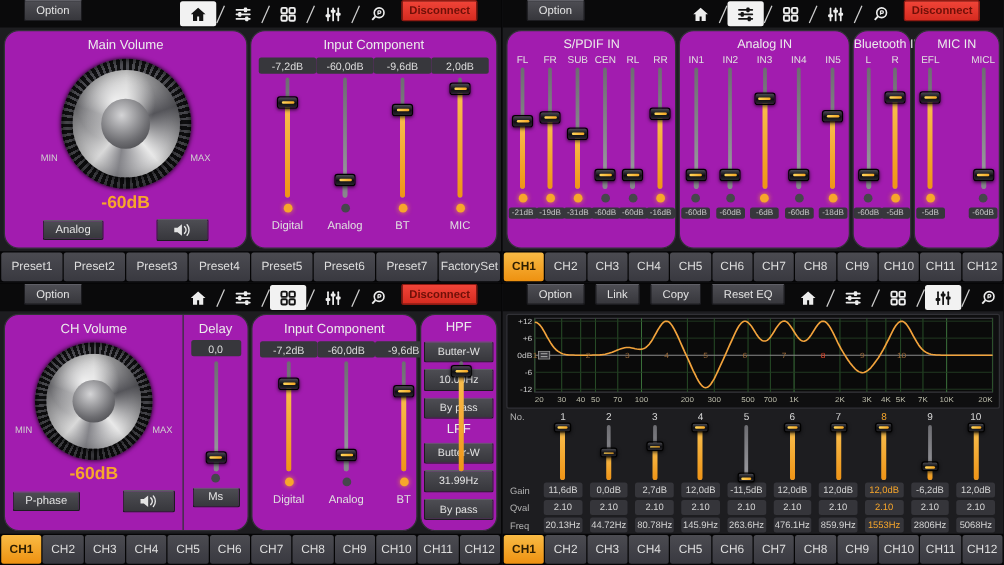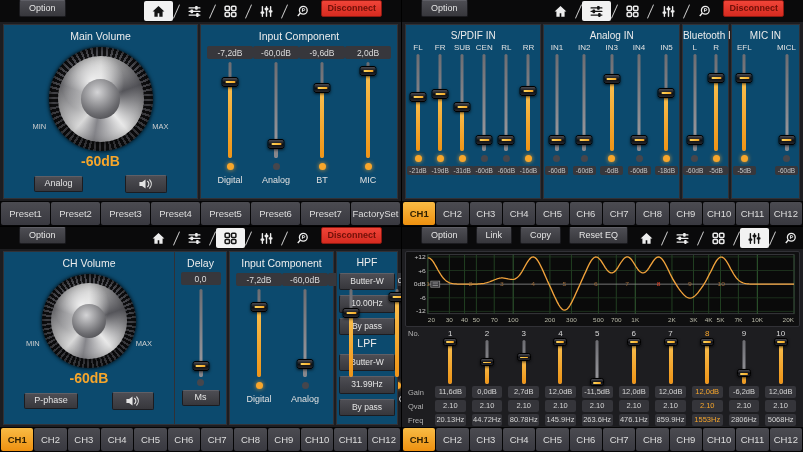--- a/index.html
+++ b/index.html
@@ -14,21 +14,21 @@
   border:1px solid #1c1c20;border-top-color:#5f5f66;border-radius:2px;padding:2.5px 9px;line-height:1.1;cursor:pointer;white-space:nowrap}
 .btn.disc{background:linear-gradient(#f04438,#d62b20);color:#701008;font-weight:bold;border-color:#8f1a12;padding:2.5px 5px}
 .sp{flex:1}
 .tabs{display:flex;align-items:center;height:22px;margin-right:2px}
 .tab{width:29px;height:20px;display:flex;align-items:center;justify-content:center;color:#ededed;border-radius:2px;cursor:pointer}
 .tab.active{background:#f2f2f2;color:#141414}
 .tab .ticon{display:flex}
 .tab svg{width:15px;height:13px;display:block}
 .tsep{width:1px;height:15px;background:#cfcfcf;transform:rotate(24deg);margin:0 3px;flex:none}
 
-.box{background:#0c4a6e;border:1px solid #313136;border-radius:0}
+.box{background:#a21caf;border:1px solid #313136;border-radius:12px}
 .sec-title{font-size:10.5px;color:#ececec;text-align:center;padding:5px 0 2px;white-space:nowrap}
 .foot{height:25px;flex:none;display:flex;gap:1px;background:#050506;padding:1px}
 .ftab{flex:1 1 0;min-width:0;background:linear-gradient(#4b4b51,#393940);color:#dedede;border:none;
   border-radius:2px;font-size:9.5px;font-family:inherit;cursor:pointer;padding:0;overflow:hidden;white-space:nowrap}
 .ftab.active{background:linear-gradient(#f9bb45,#ee9110);color:#2e1e02;font-weight:bold}
 .led{width:7px;height:7px;border-radius:50%;background:#46464c;margin:2px auto;flex:none}
 .led.on{background:#f7a62b;box-shadow:0 0 4px rgba(247,166,43,.85)}
 .val-box{background:#37373c;border-radius:2px;color:#dcdcdc;font-size:8.5px;padding:1.5px 0;width:46px;text-align:center;white-space:nowrap}
 
 .vs{position:relative;width:17px;flex:none}
@@ -69,21 +69,21 @@
 .ic-lab{font-size:9px;color:#e0e0e0;white-space:nowrap}
 
 .tr-body{flex:1;display:flex;gap:2px;padding:2px 3px;min-height:0}
 .grp{display:flex;flex-direction:column;min-width:0}
 .grp-ch{flex:1;display:flex;justify-content:space-between;padding:0 1px 3px}
 .chan{display:flex;flex-direction:column;align-items:center;min-width:0;gap:2px}
 .chan-lab{font-size:8px;color:#e0e0e0;white-space:nowrap}
 .chan-val{background:#37373c;border-radius:2px;color:#c6c6c6;font-size:6.5px;padding:1px 1px;min-width:23px;text-align:center;white-space:nowrap}
 
 .bl-body{flex:1;display:flex;gap:2px;padding:2px 3px;min-height:0}
-.left-box{width:224px;flex:none;display:flex}
+.left-box{width:196px;flex:none;display:flex}
 .vol-area{flex:1;display:flex;flex-direction:column;align-items:center}
 .vol-area .knob-ring.mid{width:94px;height:94px}
 .delay-col{width:52px;flex:none;display:flex;flex-direction:column;align-items:center;border-left:1px solid #313136;padding-top:0}
 .delay-col .val-box{width:40px;margin-top:3px}
 .delay-col .vs{margin-top:4px}
 .btn.ms{padding:2px 12px;margin-top:2px}
 .filt-box{width:62px;flex:none;display:flex;flex-direction:column;justify-content:space-between;padding:4px 3px 8px}
 .filt-grp{display:flex;flex-direction:column;align-items:center;gap:5px}
 .filt-title{font-size:10.5px;color:#ececec}
 .btn.filt{width:56px;padding:3px 0;font-size:8.5px;text-align:center}

